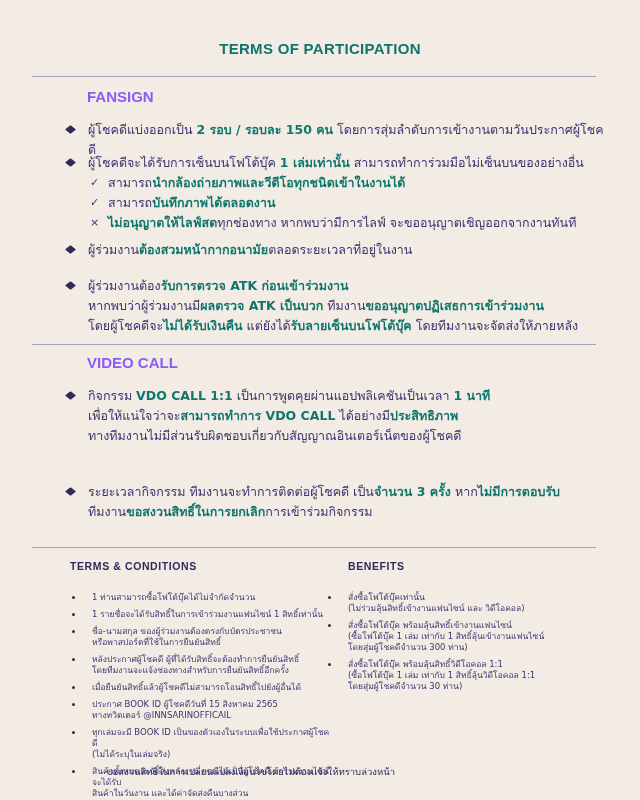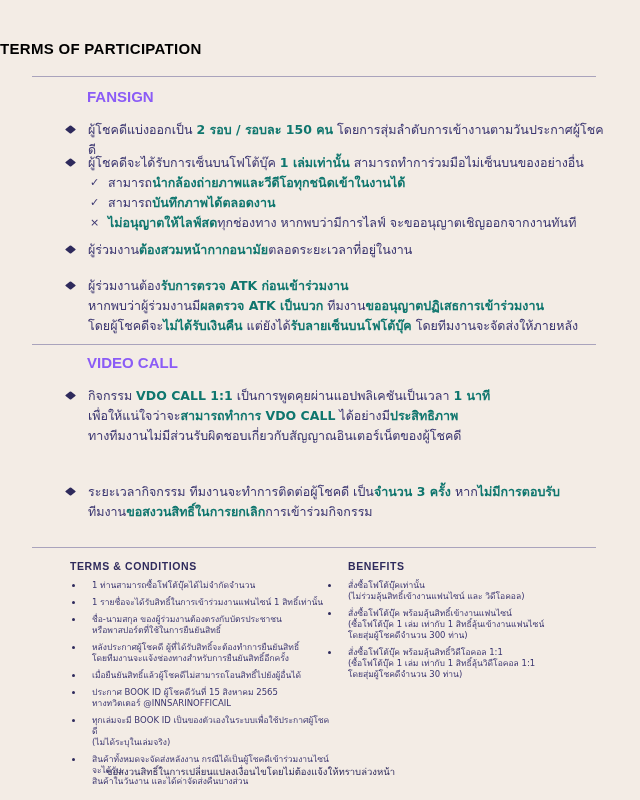--- a/index.html
+++ b/index.html
@@ -5,43 +5,43 @@
   html, body { margin: 0; padding: 0; }
   body {
     width: 640px; height: 800px; overflow: hidden;
     background: #f3ece5;
     color: #2e2a5c;
     font-family: "DejaVu Sans", "Liberation Sans", sans-serif;
     position: relative;
   }
   .title {
     position: absolute; top: 40px; left: 0; width: 640px;
-    font-family: "Liberation Sans", sans-serif;
-    font-size: 15px; font-weight: 600; letter-spacing: 0.3px; color: #000000;
+    text-align: center; font-family: "Liberation Sans", sans-serif;
+    font-size: 15px; font-weight: 600; letter-spacing: 0.3px; color: #0f766e;
   }
   .divider { position: absolute; left: 32px; width: 564px; height: 1px; background: #a9a3bc; }
   .section-head {
     position: absolute; left: 87px; font-family: "Liberation Sans", sans-serif;
     font-weight: 700; color: #8b5cf6;
   }
   .main-item {
     position: absolute; left: 88px; width: 520px;
     font-size: 12.5px; line-height: 20px; color: #3a3570;
   }
   .main-item b { font-weight: 700; color: #0f766e; }
   .bullet {
     position: absolute; left: -21px; top: 6px; width: 7px; height: 7px;
     background: #2e2a5c; transform: rotate(45deg) skew(-8deg,-8deg); border-radius: 1px;
   }
   .sub { padding-left: 20px; position: relative; }
   .sub .mark { position: absolute; left: 2px; top: 0; font-size: 11px; color: #3a3570; }
   .col { position: absolute; top: 560px; }
   .col-head {
     font-family: "Liberation Sans", sans-serif; font-size: 10.5px; font-weight: 700;
-    letter-spacing: 0.6px; color: #2e2a5c; margin-bottom: 8px;
+    letter-spacing: 0.6px; color: #2e2a5c; margin-bottom: 20px;
   }
   .small-list { list-style: none; margin: 0; padding: 0; }
   .small-list li {
     position: relative; padding-left: 22px; font-size: 8.5px; line-height: 11px;
     color: #3a3570; margin-bottom: 6px;
   }
   .small-list li .dot {
     position: absolute; left: 2px; top: 4px; width: 3px; height: 3px; border-radius: 50%;
     background: #2e2a5c;
   }

